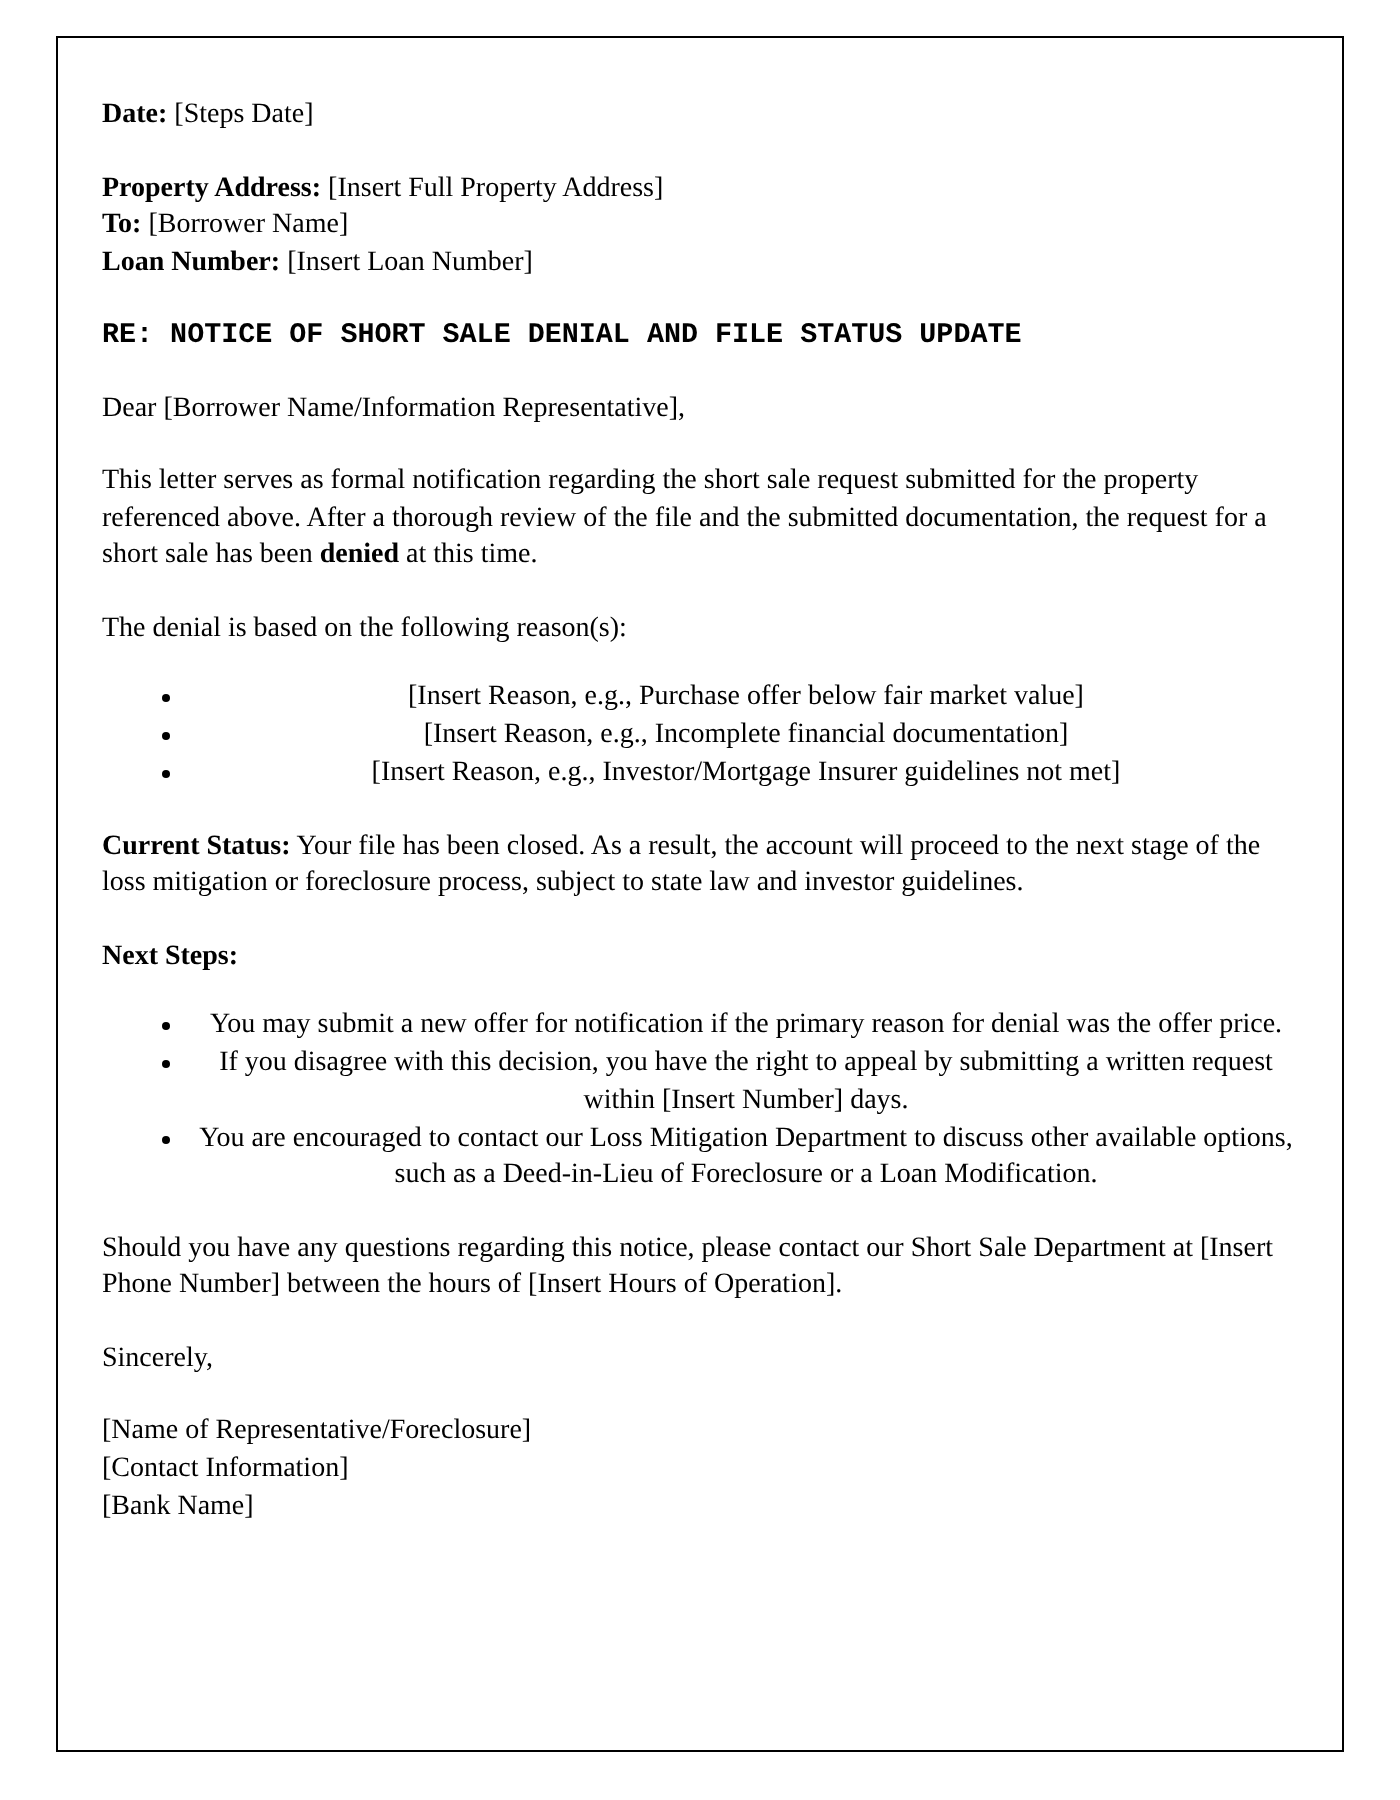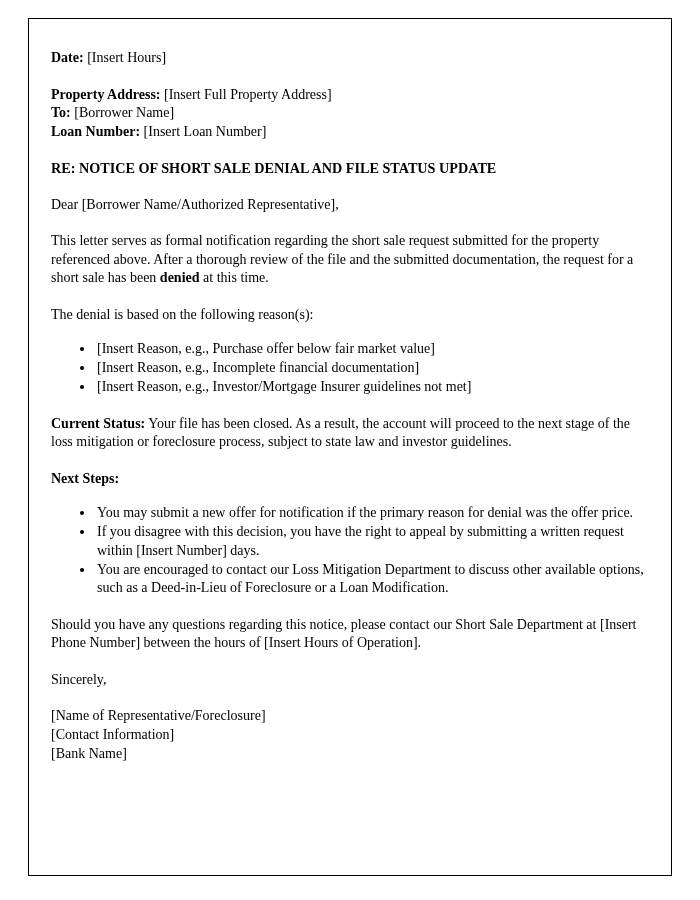--- a/index.html
+++ b/index.html
@@ -31,59 +31,61 @@
     font-size: 14px;
     line-height: 18.5px;
   }
   p, .line-group, ul { margin: 0 0 18px 0; }
   .field-line { }
   .field-line strong { font-weight: bold; }
   .subject {
     font-weight: bold;
     margin: 0 0 18px 0;
     font-size: 14.2px;
+    font-family: Liberation Mono, monospace;
   }
   ul {
     list-style: disc;
     padding-left: 44px;
+    text-align: center;
   }
   li { margin: 0 0 0.5px 0; padding-left: 2px; }
   .signature-block div { margin: 0 0 0.5px 0; }
   strong { font-weight: bold; }
 </style>
 </head>
 <body>
 
 <div class="page">
   <div class="letter-frame">
     <div class="letter-body">
 
       <p class="field-line">
         <strong>Date:</strong>
-        <span>[Insert Hours]</span>
+        <span>[Steps Date]</span>
       </p>
 
       <div class="line-group">
         <div class="field-line">
           <strong>Property Address:</strong>
           <span>[Insert Full Property Address]</span>
         </div>
         <div class="field-line">
           <strong>To:</strong>
           <span>[Borrower Name]</span>
         </div>
         <div class="field-line">
           <strong>Loan Number:</strong>
           <span>[Insert Loan Number]</span>
         </div>
       </div>
 
       <p class="subject">RE: NOTICE OF SHORT SALE DENIAL AND FILE STATUS UPDATE</p>
 
-      <p>Dear [Borrower Name/Authorized Representative],</p>
+      <p>Dear [Borrower Name/Information Representative],</p>
 
       <p><span>This letter serves as formal notification regarding the short sale request submitted for the property referenced above. After a thorough review of the file and the submitted documentation, the request for a short sale has been </span><strong>denied</strong><span> at this time.</span></p>
 
       <p style="margin-bottom:16px">The denial is based on the following reason(s):</p>
 
       <ul>
         <li>[Insert Reason, e.g., Purchase offer below fair market value]</li>
         <li>[Insert Reason, e.g., Incomplete financial documentation]</li>
         <li>[Insert Reason, e.g., Investor/Mortgage Insurer guidelines not met]</li>
       </ul>

